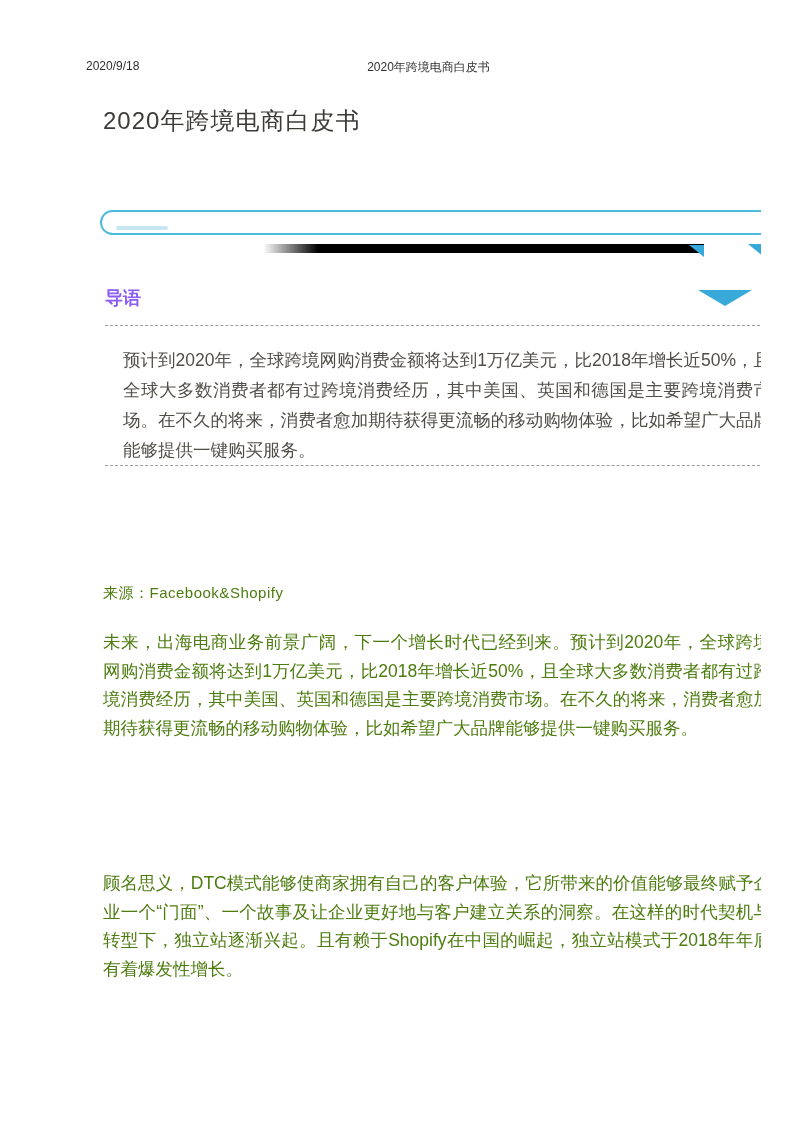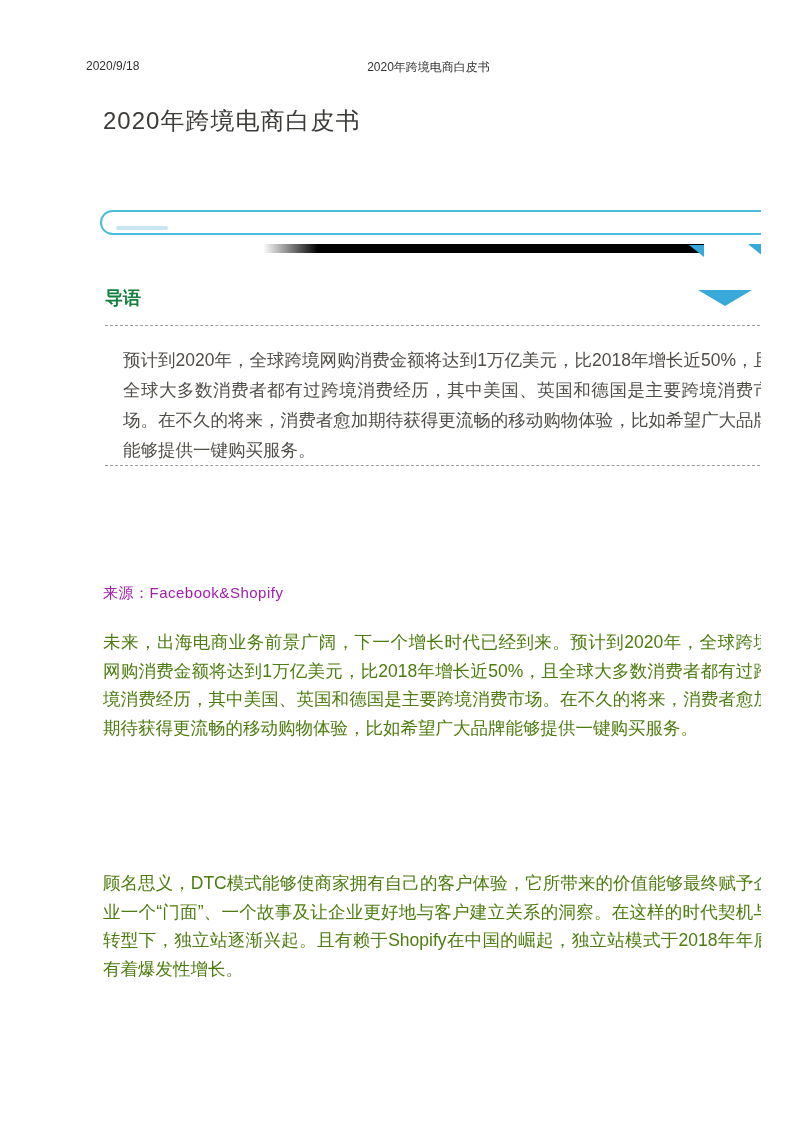--- a/index.html
+++ b/index.html
@@ -79,21 +79,21 @@
     background: #000;
   }
   .deco-bar-vertical {
     position: absolute; left: 725px; top: 196px;
     width: 11px; height: 96px;
     background: linear-gradient(to bottom, #000 0%, #000 48%, rgba(0,0,0,0) 100%);
   }
 
   .intro-label {
     position: absolute; left: 57px; top: 238px;
-    font-size: 18px; font-weight: 700; color: #15803d;
+    font-size: 18px; font-weight: 700; color: #8b5cf6;
   }
   .intro-caret {
     position: absolute; left: 650px; top: 242px;
     width: 0; height: 0;
     border-left: 27px solid transparent;
     border-right: 27px solid transparent;
     border-top: 16px solid #39a9da;
   }
 
   .dashed-line {
@@ -107,21 +107,21 @@
   .intro-text {
     position: absolute; left: 75px; top: 297px;
     width: 648px;
     font-size: 17.5px; line-height: 30px;
     color: #514e49;
     text-align: justify;
   }
 
   .source-line {
     position: absolute; left: 55px; top: 536px;
-    font-size: 15px; color: #a21caf;
+    font-size: 15px; color: #4d7c0f;
     letter-spacing: 0.5px;
   }
 
   .body-para {
     position: absolute; left: 55px;
     width: 668px;
     font-size: 17.5px; line-height: 28.5px;
     color: #4d7c0f;
     text-align: justify;
   }

